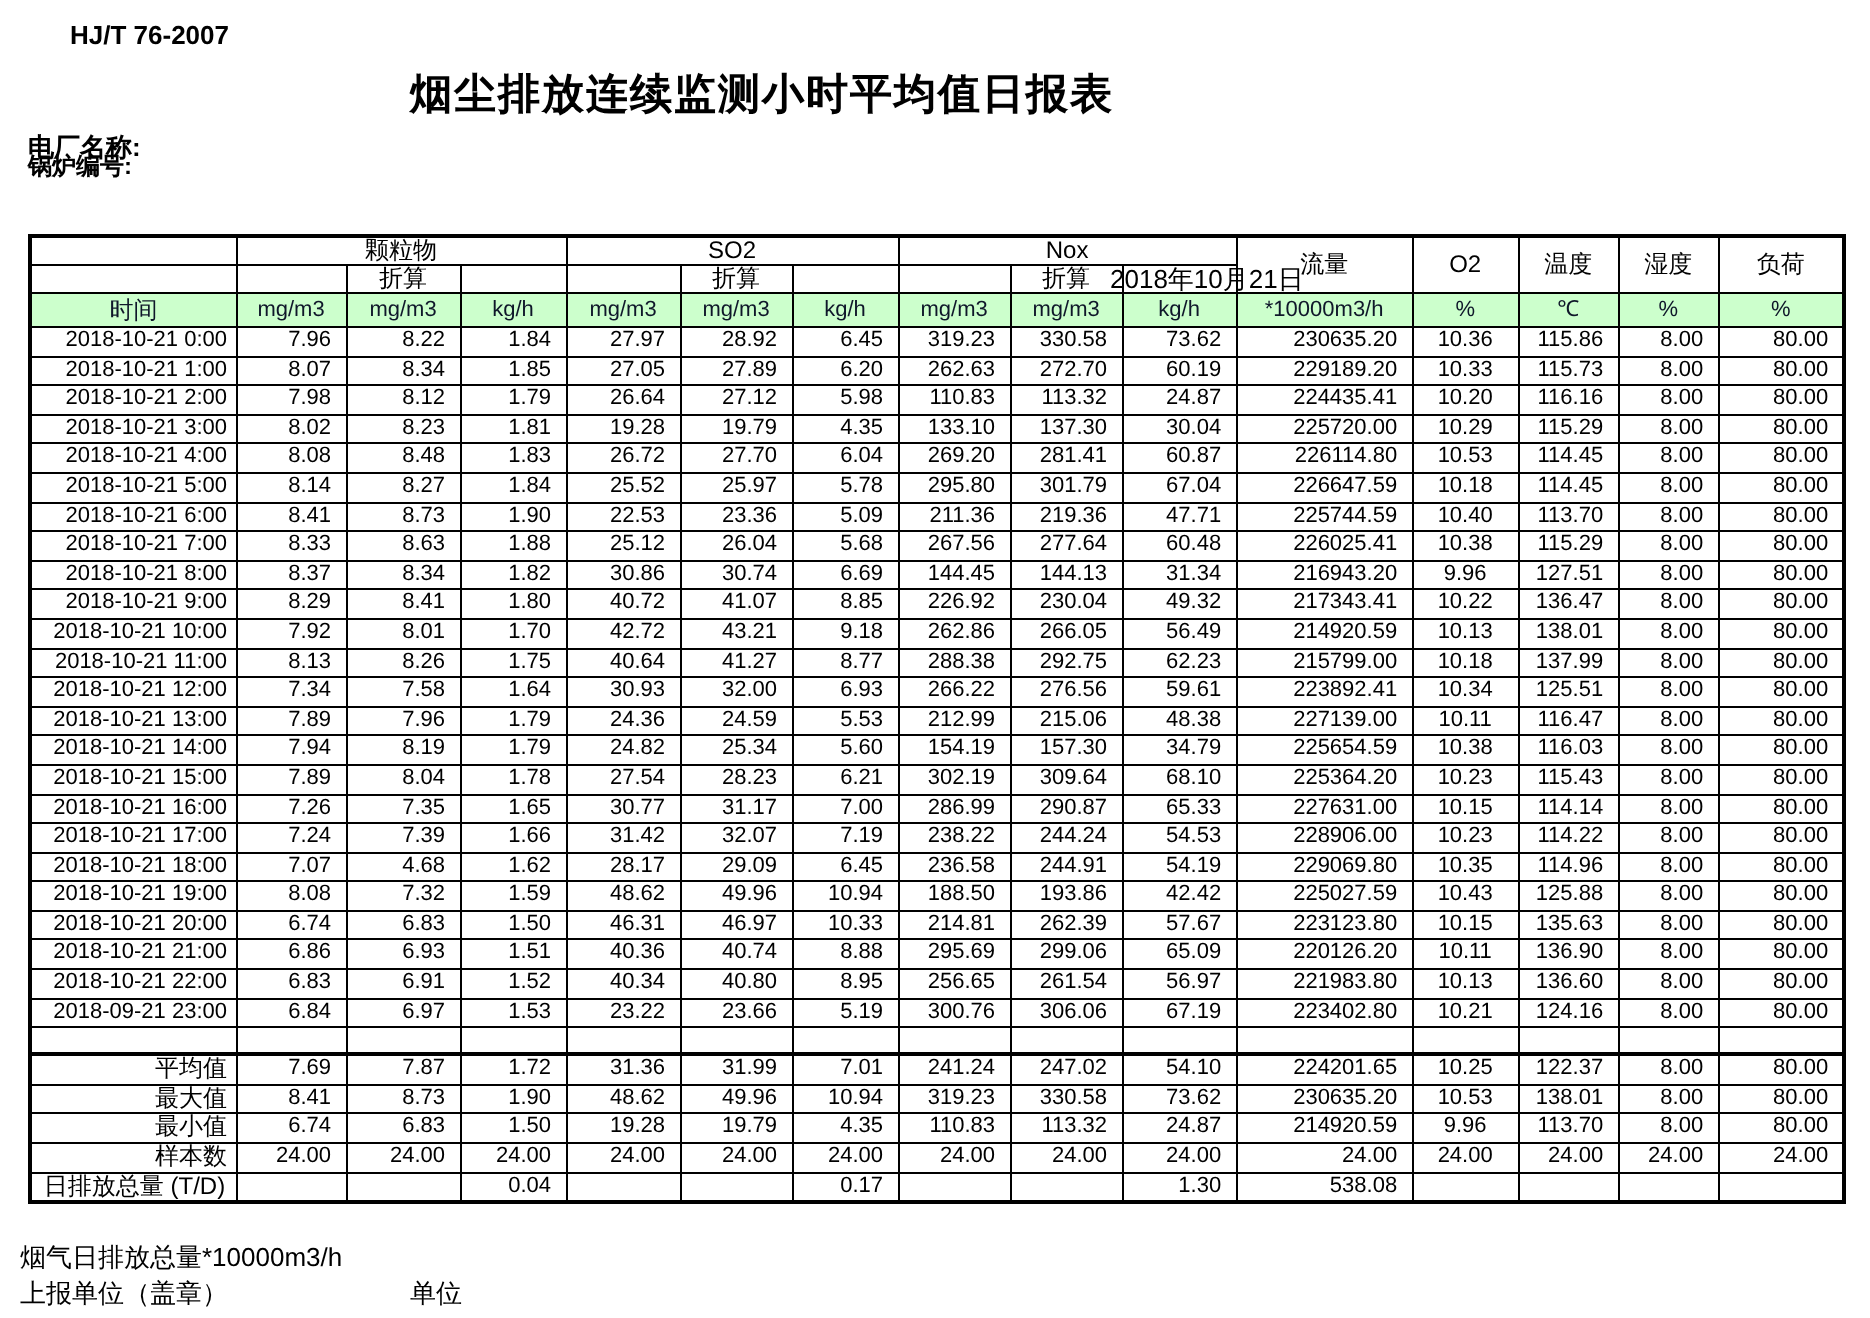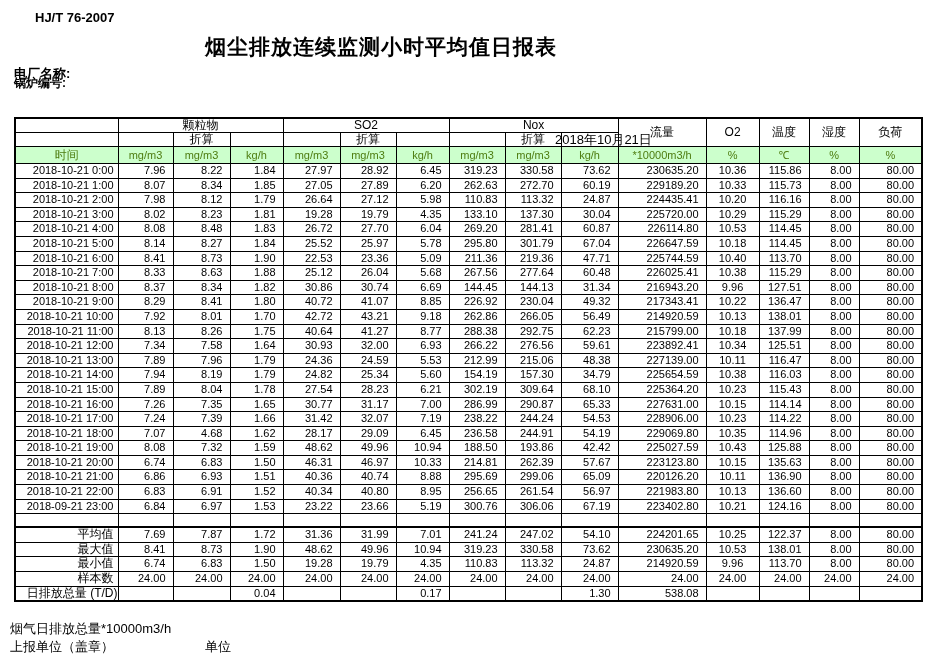--- a/index.html
+++ b/index.html
@@ -7,28 +7,28 @@
   .abs{position:absolute;white-space:nowrap;}
   .std{left:35px;top:10px;font-size:13px;font-weight:bold;}
   .title{left:205px;top:33px;font-size:21px;font-weight:bold;letter-spacing:1px;}
   .plant{left:14px;top:65px;font-size:13px;font-weight:bold;}
   .boiler{left:14px;top:75px;font-size:12px;font-weight:bold;}
   .date{left:555px;top:83px;font-size:13px;margin-top:48px;}
   table{position:absolute;left:14px;top:117px;width:907px;border-collapse:collapse;table-layout:fixed;font-size:11px;border:2px solid #000;}
   td{border:1px solid #000;overflow:hidden;white-space:nowrap;padding:0;}
   thead td{text-align:center;font-size:12px;margin-left:27px;}
   .h1 td,.h2 td{height:13px;line-height:13px;}
-  .hgreen td{height:16px;line-height:16px;background:#ccffcc;color:#4d7c0f;font-size:11px;}
+  .hgreen td{height:16px;line-height:16px;background:#ccffcc;color:#0f172a;font-size:11px;}
   .hgreen td.time-h{font-size:12px;}
   tbody td{height:13.6px;line-height:13.6px;text-align:right;padding-right:7px;}
   tbody td.time{padding-right:4px;font-size:11px;}
   tbody td:nth-child(12){text-align:center;padding-right:0;}
   tr.spacer td{height:12px;border-bottom:2px solid #000;}
   td.slabel{text-align:right;padding-right:4px;font-size:12px;}
-  td.dlabel{text-align:right;padding-left:1px;padding-right:0;font-size:12px;}
+  td.dlabel{text-align:center;padding-left:1px;padding-right:0;font-size:12px;}
   .f1{left:10px;top:620px;font-size:13px;}
   .f2{left:10px;top:638px;font-size:13px;}
   .f3{left:205px;top:638px;font-size:13px;}
 </style>
 </head>
 <body>
 
 <div class="abs std">HJ/T 76-2007</div>
 <div class="abs title">烟尘排放连续监测小时平均值日报表</div>
 <div class="abs plant">电厂名称:</div>

